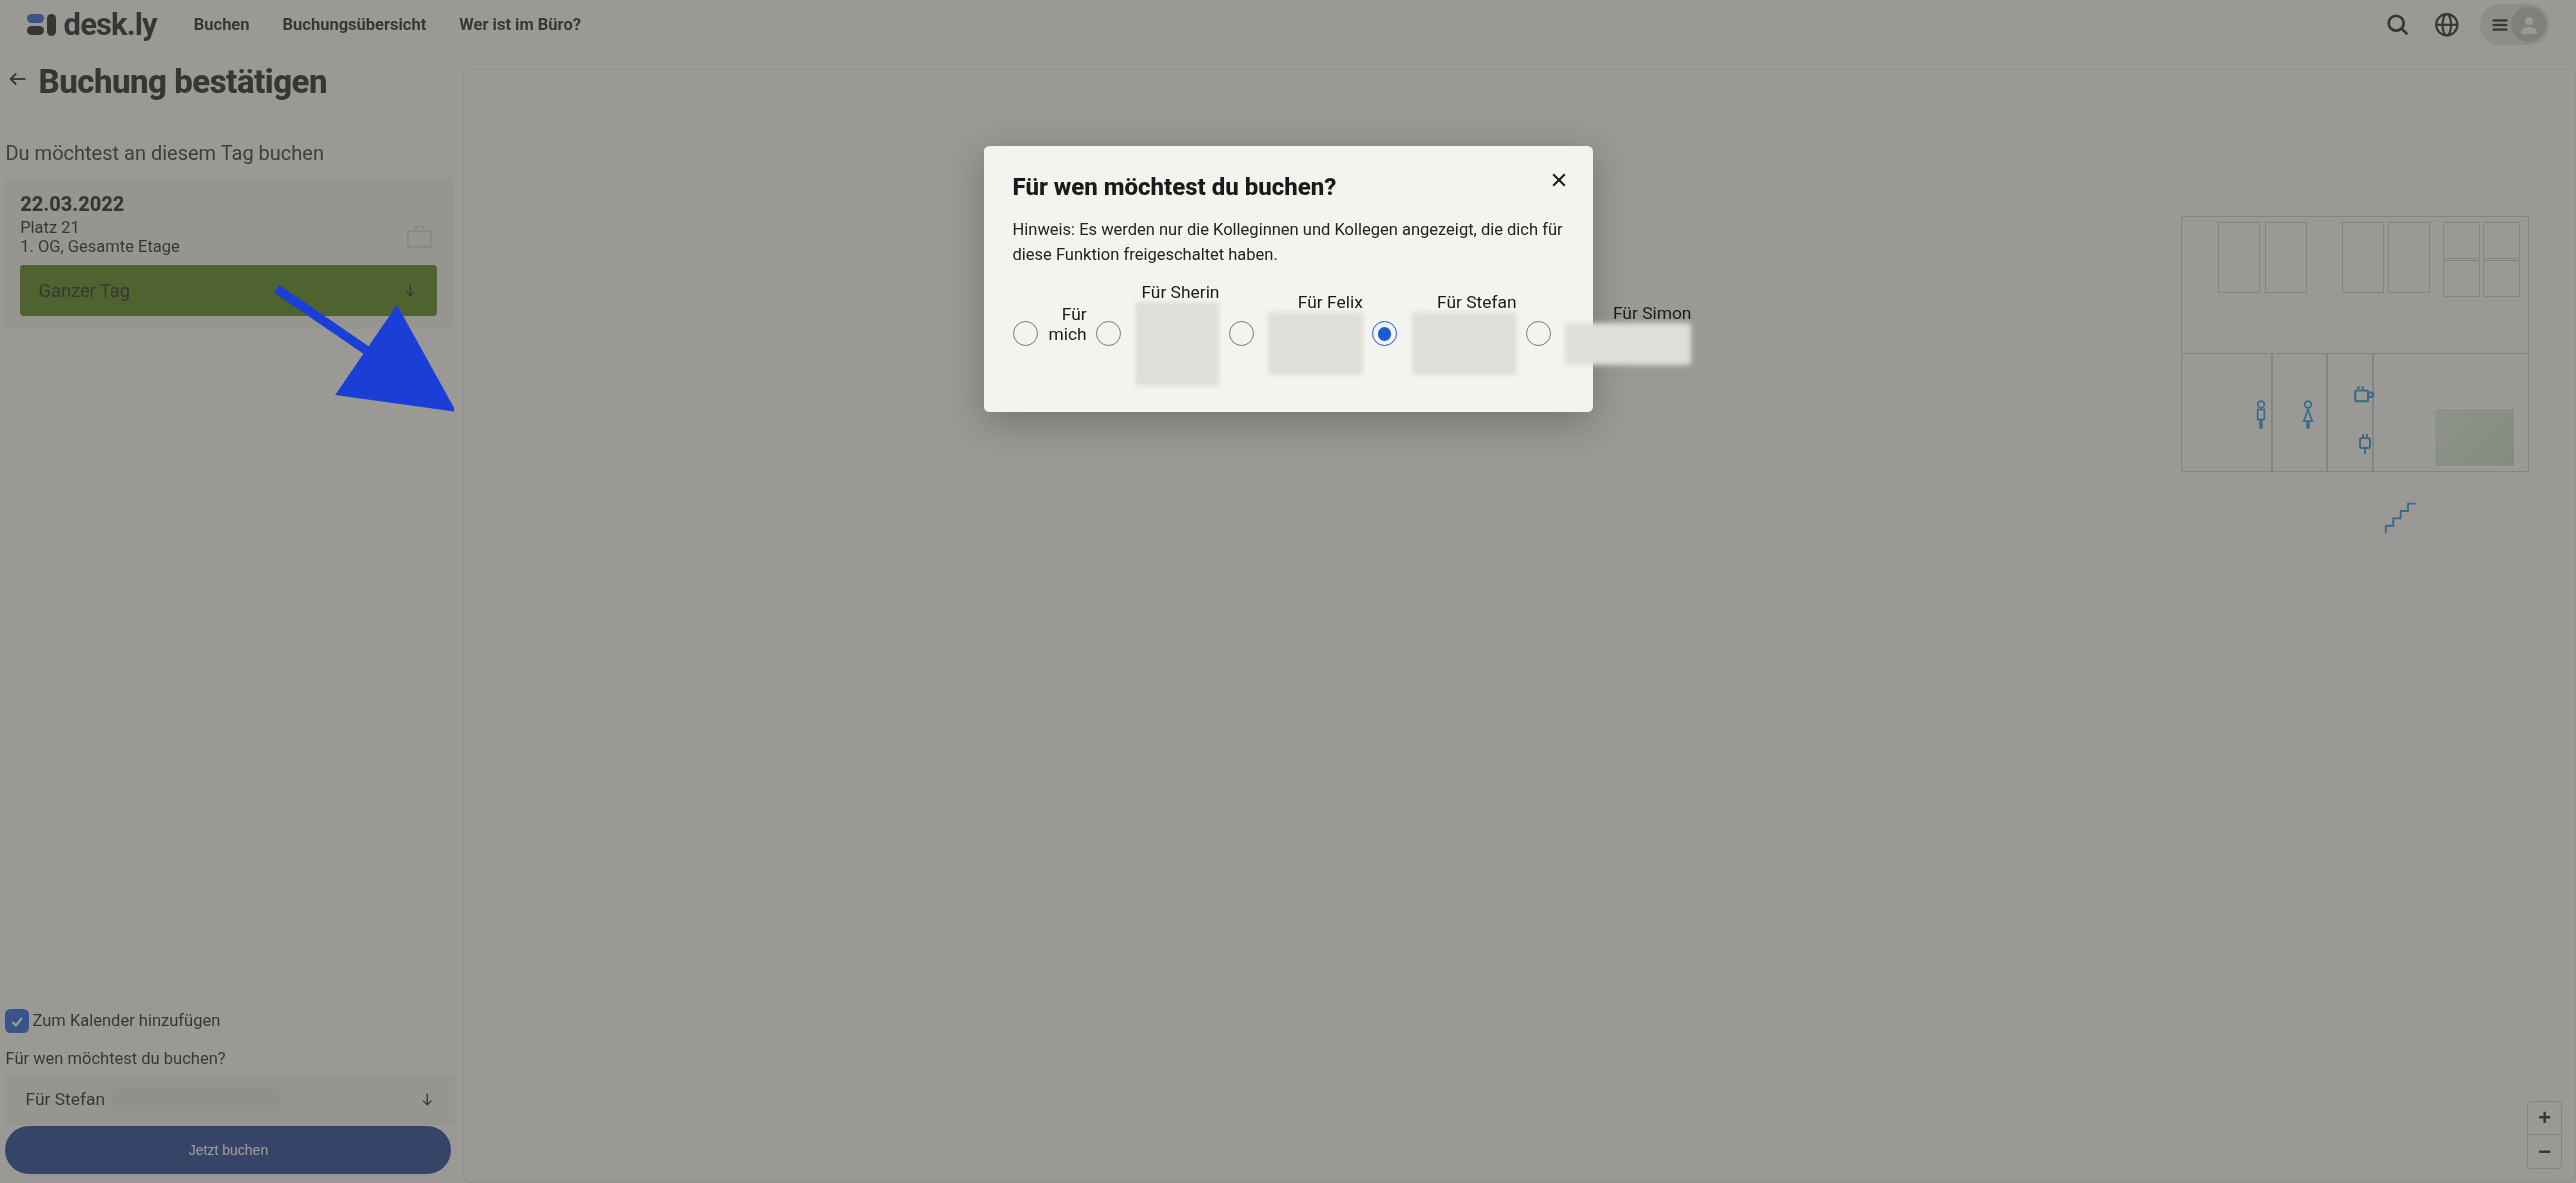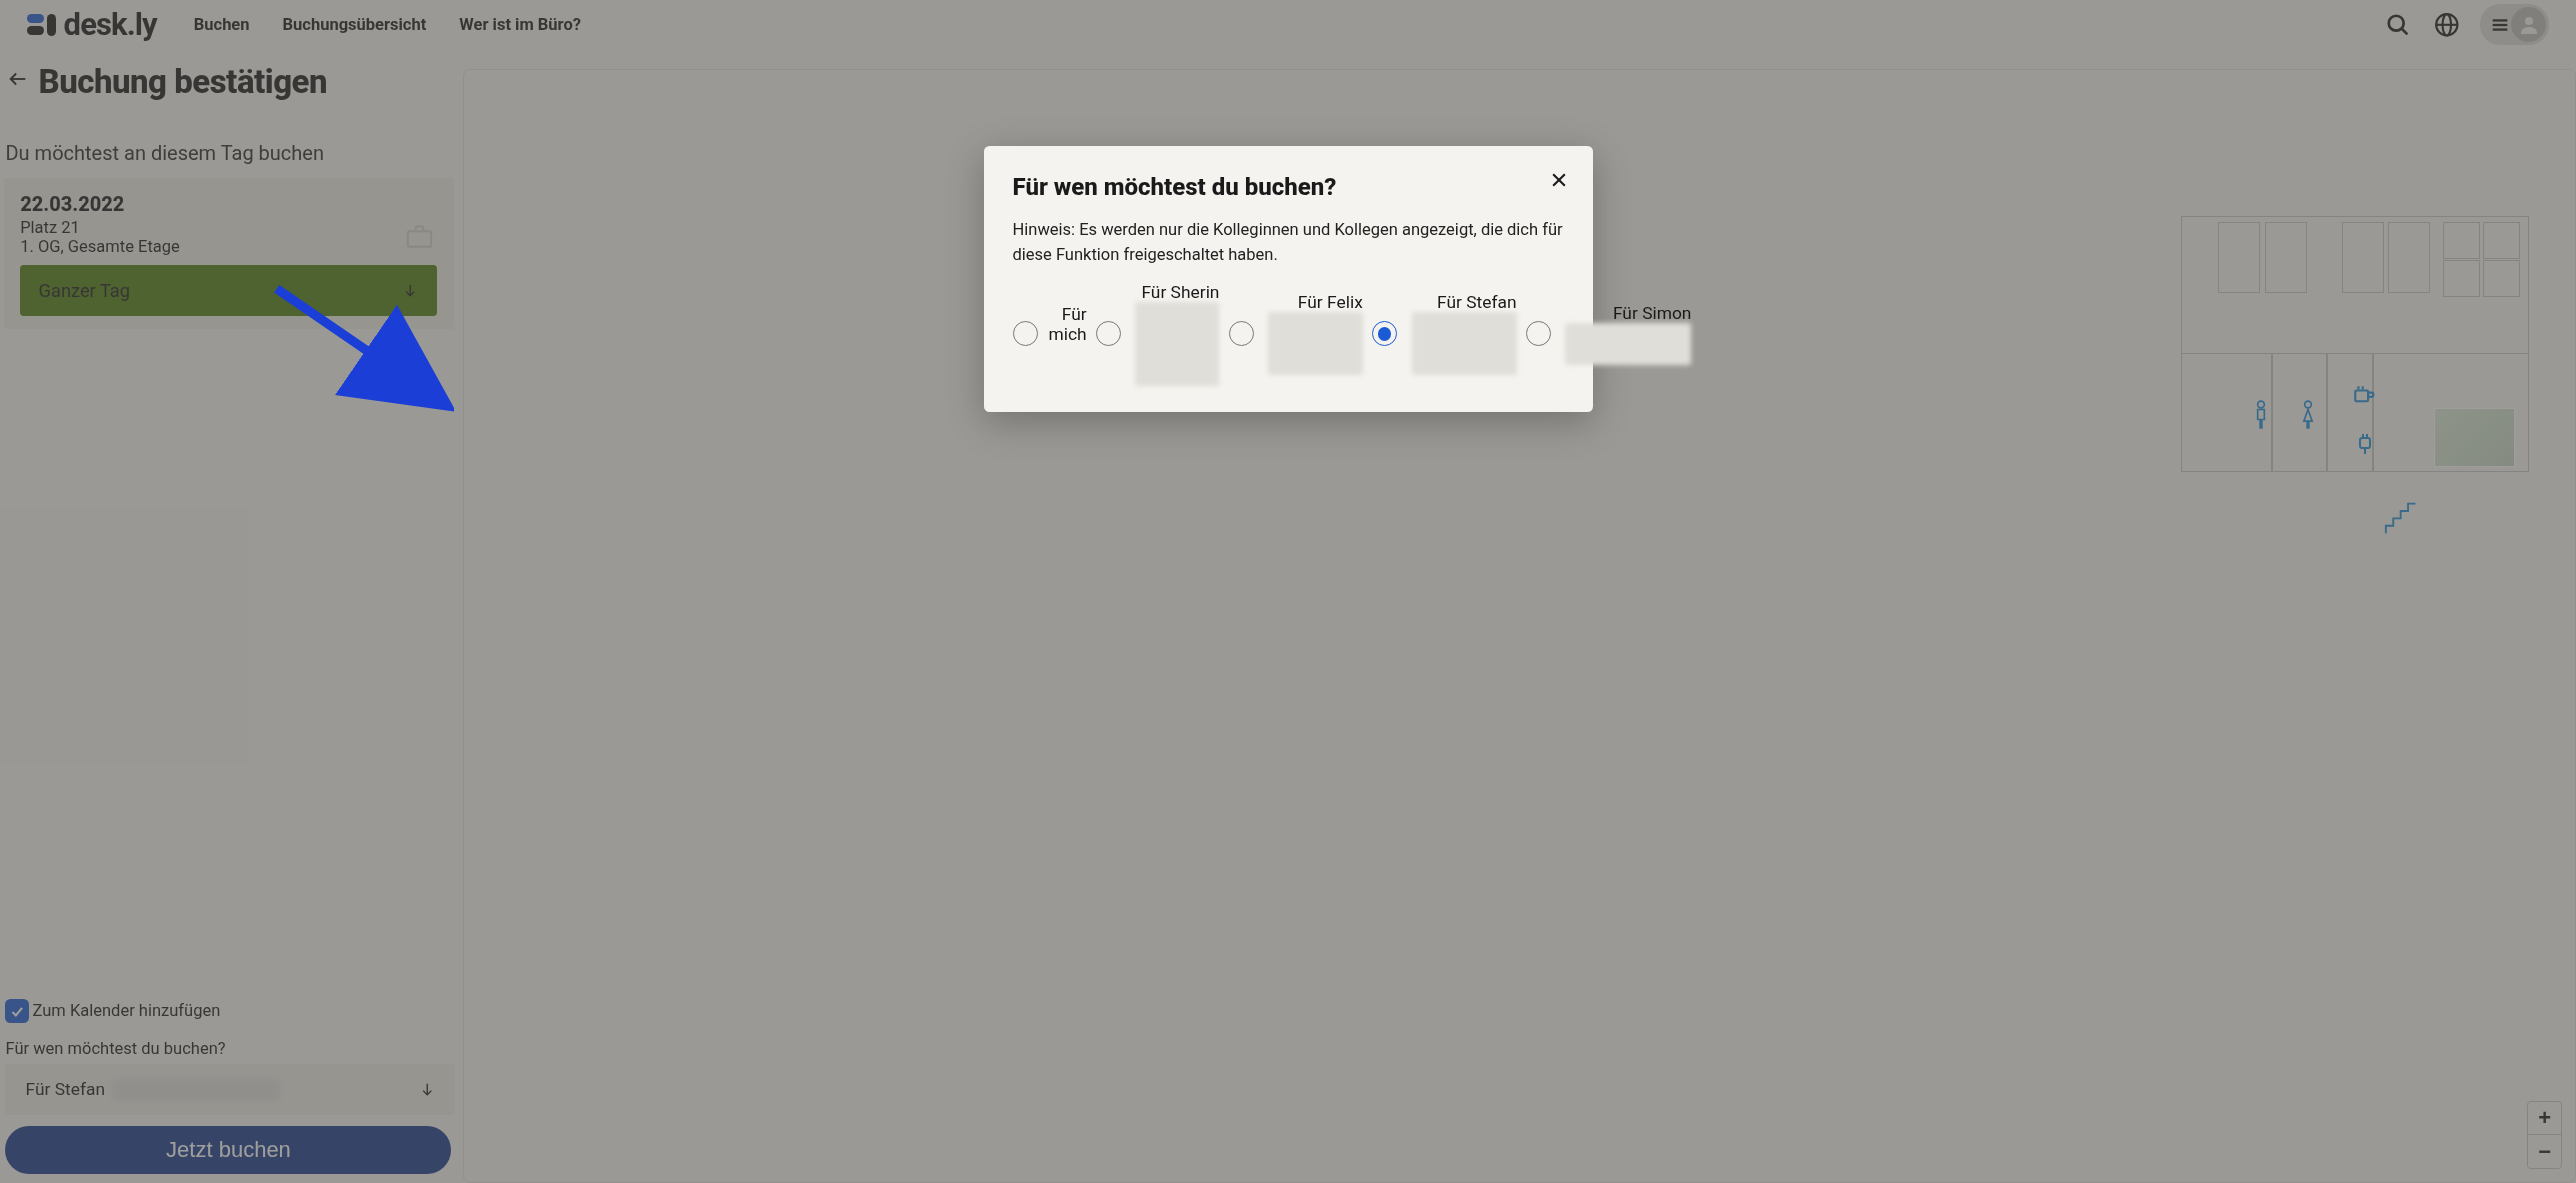--- a/index.html
+++ b/index.html
@@ -30,21 +30,21 @@
   .card .date { font-size: 20px; font-weight: 800; color: #1a1a1a; }
   .card .place { font-size: 16.5px; color: #1a1a1a; margin-top: 1.8px; }
   .card .floor { font-size: 16.5px; color: #1a1a1a; margin-top: 0px; }
   .dropdown { background: #4d7c0f; border-radius: 3.7px; margin-top: 9.1px; height: 51px; display: flex; align-items: center; justify-content: space-between; padding: 0 18.3px; font-size: 18.3px; color: #1a1a1a; cursor: pointer; }
   .dropdown2 { background: #eceae5; border-radius: 3.7px; margin-top: 5.5px; height: 51px; display: flex; align-items: center; justify-content: space-between; padding: 0 20px; font-size: 17.4px; color: #1a1a1a; cursor: pointer; max-width: 450px; }
 
   .left-bottom { margin-top: auto; padding: 0 0 9.1px 1.8px; }
   .check-row { display: flex; align-items: center; gap: 3px; font-size: 16.5px; color: #1a1a1a; }
   .checkbox { width: 24px; height: 24px; border-radius: 5.5px; background: #1b5cd6; display: flex; align-items: center; justify-content: center; }
   .who-label { font-size: 16.5px; color: #1a1a1a; margin-top: 16.5px; }
-  .primary-btn { margin-top: 11px; width: 446px; height: 48px; border: none; border-radius: 24px; background: #183b8a; color: #fff; font-size: 22px; font-weight: 500; cursor: pointer; }
+  .primary-btn { margin-top: 1px; width: 446px; height: 48px; border: none; border-radius: 24px; background: #183b8a; color: #fff; font-size: 14px; font-weight: 500; cursor: pointer; }
 
   
   .right { flex: 1; margin: 20px 0 0 5.5px; background: #f5f3ef; border-radius: 7.3px; border: 0.9px solid #e3e1dc; position: relative; overflow: hidden; }
   .floorplan { position: absolute; right: 46px; top: 146px; width: 348px; height: 302px; }
   .fp-box { position: absolute; border: 1.8px solid #c8c6c0; background: transparent; }
   .zoom-ctrl { position: absolute; right: 12.8px; bottom: 12.8px; width: 35px; border: 0.9px solid #c8c6c0; border-radius: 3.7px; overflow: hidden; background: #f5f3ef; }
   .zoom-ctrl button { width: 100%; height: 33px; border: none; background: transparent; font-size: 22px; font-weight: 700; color: #1a1a1a; cursor: pointer; display: block; }
   .zoom-ctrl button:first-child { border-bottom: 0.9px solid #c8c6c0; }
   .thumb { position: absolute; right: 60px; top: 338px; width: 81px; height: 59px; background: linear-gradient(135deg, #d8e8d4, #c4d4c0); border: 1.8px solid #fff; }
   .stairs { position: absolute; right: 154px; top: 428px; }

